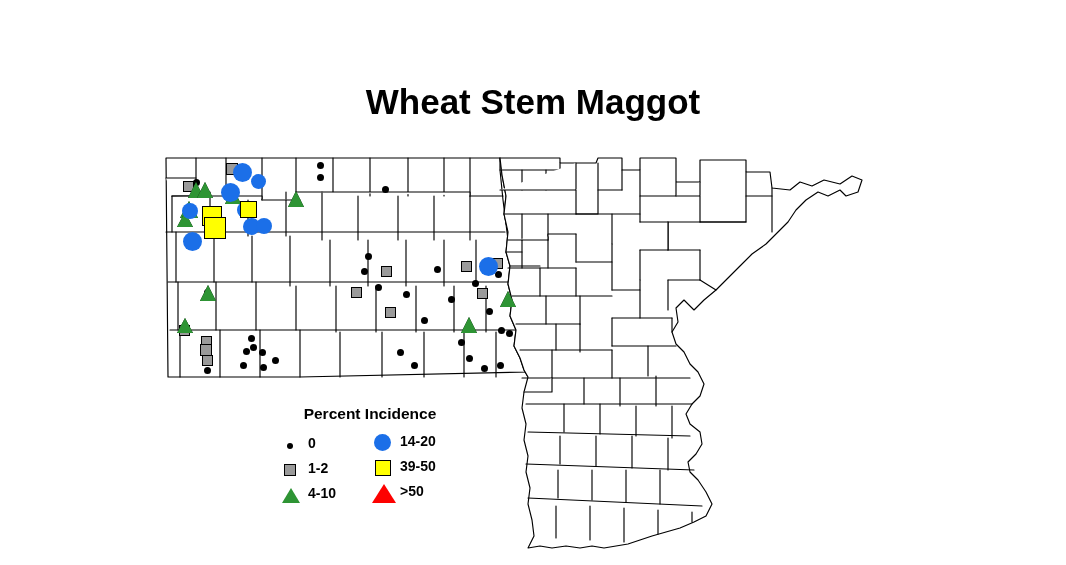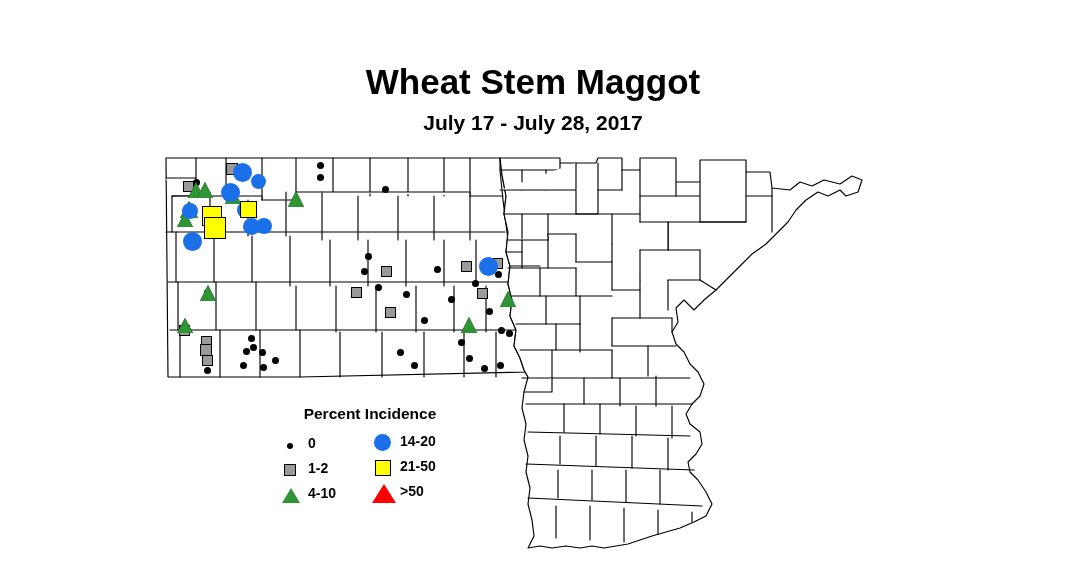--- a/index.html
+++ b/index.html
@@ -3,21 +3,21 @@
 <meta charset="utf-8">
 <style>
   html,body{margin:0;padding:0;background:#ffffff;}
   body{width:1066px;height:565px;position:relative;overflow:hidden;
        font-family:"Liberation Sans",sans-serif;color:#000;}
 
   #map-figure{position:absolute;left:0;top:0;width:1066px;height:565px;}
 
   
   .title-block{position:absolute;left:0;top:0;width:1066px;text-align:center;}
-  #map-title{font-size:35px;font-weight:bold;letter-spacing:0px;margin-top:64px;line-height:1.0;}
+  #map-title{font-size:35px;font-weight:bold;letter-spacing:0px;margin-top:84px;line-height:1.0;}
   #map-subtitle{font-size:21px;font-weight:bold;margin-top:13px;line-height:1.0;}
 
   
   #map-canvas{position:absolute;left:0;top:0;width:1066px;height:565px;}
   #map-canvas svg{display:block;}
 
   
   #marker-layer{position:absolute;left:0;top:0;width:1066px;height:565px;}
   .mk{position:absolute;}
   .mk-dot{width:7px;height:7px;border-radius:50%;background:#000;}
@@ -41,21 +41,20 @@
   .lg-sym .s-sq-yellow{position:absolute;left:3px;top:3px;width:16px;height:16px;background:#ffff00;border:1.6px solid #000;box-sizing:border-box;}
   .lg-sym .s-tri-red{position:absolute;left:0px;top:2px;width:0;height:0;border-left:12px solid transparent;border-right:12px solid transparent;border-bottom:19px solid #fd0100;}
 </style>
 </head>
 <body>
 
 <div id="map-figure">
 
   <div class="title-block">
     <div id="map-title">Wheat Stem Maggot</div>
-    <div id="map-subtitle">July 17 - July 28, 2017</div>
   </div>
 
   <div id="map-canvas">
     <svg width="1066" height="565" viewBox="0 0 1066 565" xmlns="http://www.w3.org/2000/svg">
       <g fill="#ffffff" stroke="#000000" stroke-width="1.15" stroke-linejoin="round" stroke-linecap="round">
 
         <path d="M166,158 L500,158 L500,170 L503,200 L508,240 L512,268 L515,300 L520,330 L524,352 L528,372
                  L300,377 L168,377 Z" fill="#ffffff"></path>
 
         <path d="M196,158 L196,178"></path>
@@ -315,21 +314,21 @@
         <span class="lg-sym">
             <i class="s-circ-blue"></i>
           </span>
         <span class="lg-lab">14-20</span>
       </div>
 
       <div class="lg-row" style="left:100px;top:23px;">
         <span class="lg-sym">
             <i class="s-sq-yellow"></i>
           </span>
-        <span class="lg-lab">21-50</span>
+        <span class="lg-lab">39-50</span>
       </div>
 
       <div class="lg-row" style="left:100px;top:48px;">
         <span class="lg-sym">
             <i class="s-tri-red"></i>
           </span>
         <span class="lg-lab">&gt;50</span>
       </div>
 
     </div>

